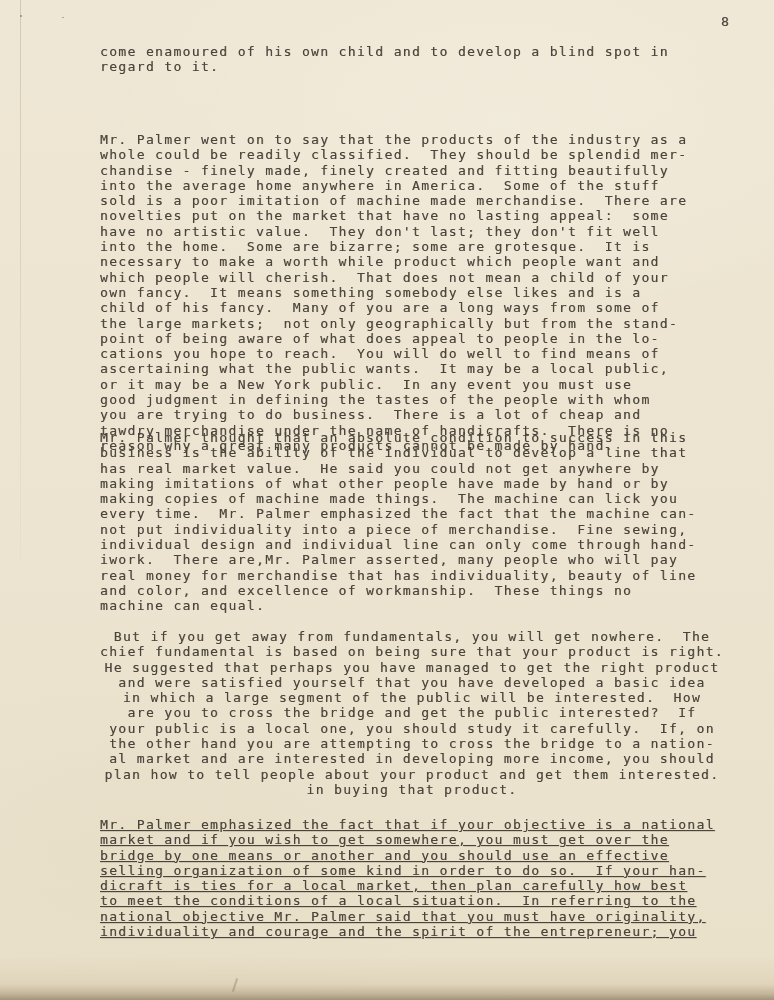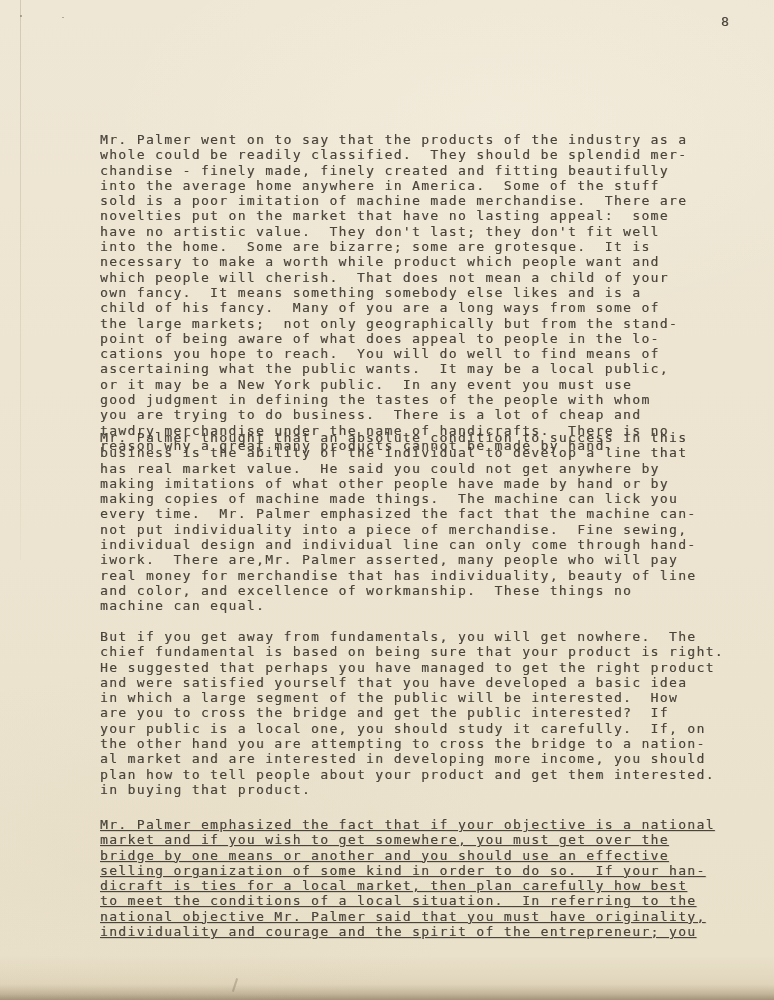--- a/index.html
+++ b/index.html
@@ -45,21 +45,21 @@
     font-size: 13px;
     line-height: 15.3px;
     letter-spacing: 1.35px;
     color: #4a443b;
     text-shadow: 0.4px 0.4px 0.6px rgba(74, 68, 59, 0.45);
     z-index: 3;
   }
   .p0 { top: 44px; }
   .p1 { top: 96px; margin-top: 36px; }
   .p2 { top: 430px; }
-  .p3 { top: 629px; }
+  .p3 { top: 629px; text-align: center; }
   .p4 { top: 817px; text-decoration: underline; }
   .page-number {
     position: absolute;
     left: 721px;
     top: 14px;
     font-size: 13px;
     letter-spacing: 1.35px;
     color: #4a443b;
     text-shadow: 0.4px 0.4px 0.6px rgba(74, 68, 59, 0.45);
     z-index: 3;
@@ -82,20 +82,22 @@
 
 <div class="paper">
   <div class="left-crease"></div>
   <div class="speck s1"></div>
   <div class="speck s2"></div>
   <div class="crease-bottom"></div>
 
   <div class="page-number">8</div>
 
 
+  <div class="typed p0">come enamoured of his own child and to develop a blind spot in
+regard to it.</div>
 
   <div class="typed p1">Mr. Palmer went on to say that the products of the industry as a
 whole could be readily classified.  They should be splendid mer-
 chandise - finely made, finely created and fitting beautifully
 into the average home anywhere in America.  Some of the stuff
 sold is a poor imitation of machine made merchandise.  There are
 novelties put on the market that have no lasting appeal:  some
 have no artistic value.  They don't last; they don't fit well
 into the home.  Some are bizarre; some are grotesque.  It is
 necessary to make a worth while product which people want and

